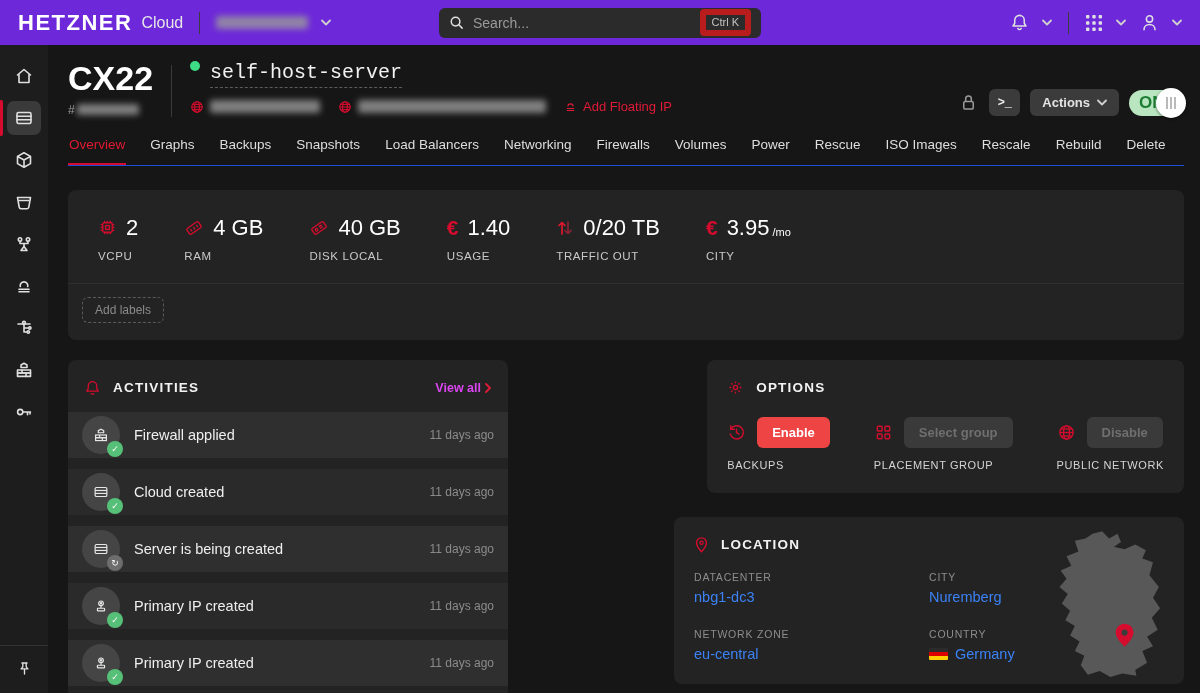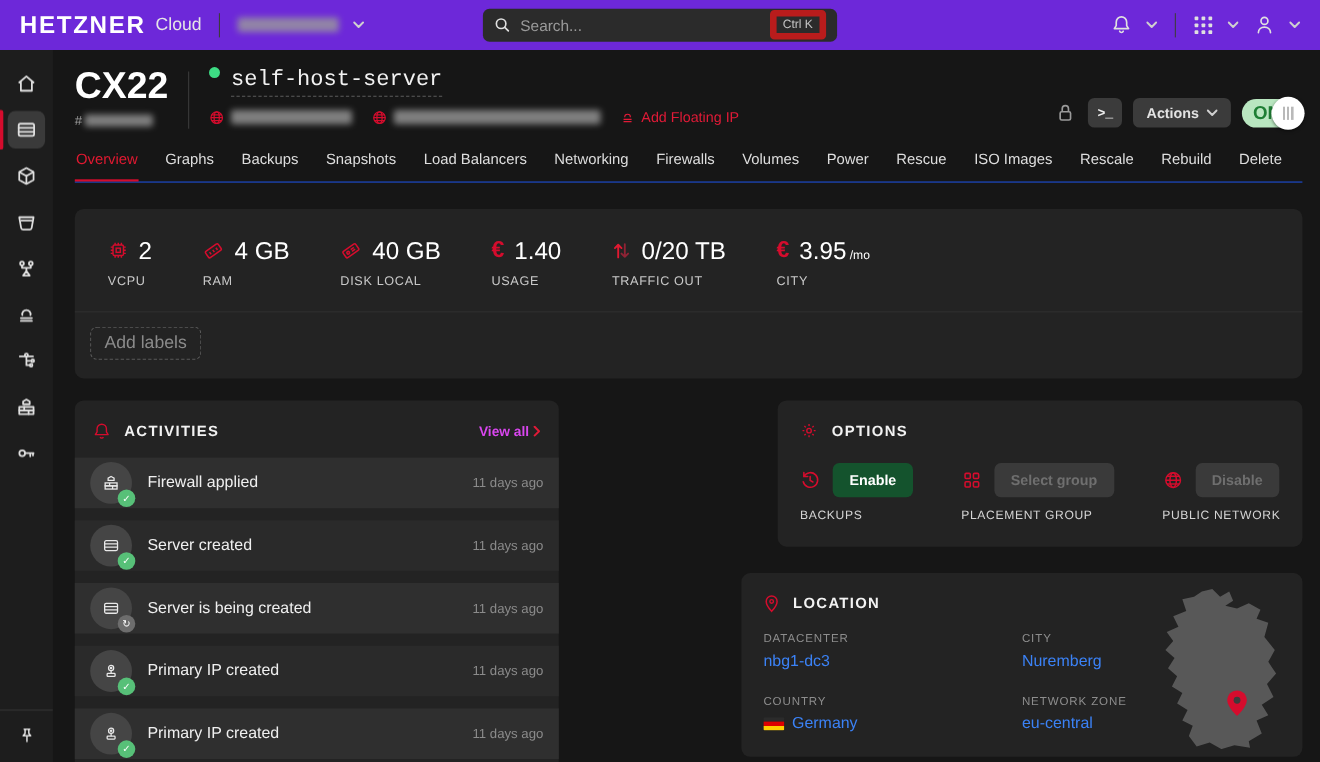--- a/index.html
+++ b/index.html
@@ -79,21 +79,21 @@
   .stats-panel { margin-top:24px; }
   .stats-row { display:flex; align-items:center; gap:46px; padding:25px 30px 21px; }
   .stat { display:flex; flex-direction:column; }
   .stat-top { display:flex; align-items:center; gap:9px; }
   .stat-value { font-size:22px; color:#fff; }
   .stat-suffix { font-size:11px; color:#fff; align-self:flex-end; padding-bottom:3px; }
   .stat-label { margin-top:9px; font-size:11.5px; letter-spacing:.6px; color:#c9c9c9; }
   .euro-glyph { color:#d50c2d; font-size:21px; font-weight:700; }
   .labels-bar { border-top:1px solid #2f2f2f; padding:13px 14px 17px; }
   .add-labels { background:transparent; border:1px dashed #5a5a5a; border-radius:6px; color:#8b8b8b;
-    font-size:16px; padding:5px 12px; cursor:pointer; }
+    font-size:12px; padding:5px 12px; cursor:pointer; }
 
   .content { display:flex; gap:16px; margin-top:20px; align-items:flex-start; }
 
   .panel-head { display:flex; align-items:center; gap:12px; padding:19px 16px 15px; }
   .panel-title { font-size:13.5px; font-weight:700; letter-spacing:1.2px; color:#f2f2f2; }
 
   
   .activities { width:440px; flex:0 0 auto; padding-bottom:6px; }
   .view-all { margin-left:auto; color:#d946ef; font-size:12.5px; font-weight:700; cursor:pointer;
     display:flex; align-items:center; gap:3px; }
@@ -108,21 +108,21 @@
   .act-text { margin-left:14px; font-size:14.5px; color:#efefef; }
   .act-time { margin-left:auto; font-size:12px; color:#8b8b8b; }
 
   .right-col { flex:1; display:flex; flex-direction:column; gap:24px;align-items:flex-end; }
 
   
   .opt-row { display:flex; gap:44px; padding:6px 20px 22px; }
   .opt { display:flex; flex-direction:column; }
   .opt-top { display:flex; align-items:center; gap:11px; }
   .opt-btn { border:none; border-radius:6px; font-size:13px; font-weight:700; padding:8px 15px; cursor:pointer; }
-  .opt-btn.primary { background:#14532d; color:#fff; }
+  .opt-btn.primary { background:#ef4444; color:#fff; }
   .opt-btn.disabled { background:#3a3a3a; color:#6f6f6f; cursor:default; }
   .opt-label { margin-top:11px; font-size:11px; letter-spacing:.6px; color:#d4d4d4; }
 
   
   .location { position:relative; min-height:167px; }
   .loc-grid { display:grid; grid-template-columns:235px 235px; row-gap:23px; padding:2px 20px 22px; }
   .fld-label { font-size:10.5px; letter-spacing:.8px; color:#8d8d8d; }
   .fld-value { margin-top:6px; font-size:14.5px; color:#3b82f6; display:flex; align-items:center; gap:7px; }
   .flag { width:19px; height:12px; display:inline-block; border-radius:1px; overflow:hidden; flex:0 0 auto; }
   .flag div { height:4px; }
@@ -480,21 +480,21 @@
         <span class="avatar">
           <svg width="18" height="18" viewBox="0 0 20 20">
               <g fill="none" stroke="#e8e8e8" stroke-width="1.3">
                 <rect x="3.5" y="5" width="13" height="10" rx="1.5"></rect>
                 <line x1="3.5" y1="8.3" x2="16.5" y2="8.3"></line>
                 <line x1="3.5" y1="11.6" x2="16.5" y2="11.6"></line>
               </g>
             </svg>
           <span class="badge check">✓</span>
         </span>
-        <span class="act-text">Server created</span>
+        <span class="act-text">Cloud created</span>
         <span class="act-time">11 days ago</span>
       </div>
       <div class="act-row">
         <span class="avatar">
           <svg width="18" height="18" viewBox="0 0 20 20">
               <g fill="none" stroke="#e8e8e8" stroke-width="1.3">
                 <rect x="3.5" y="5" width="13" height="10" rx="1.5"></rect>
                 <line x1="3.5" y1="8.3" x2="16.5" y2="8.3"></line>
                 <line x1="3.5" y1="11.6" x2="16.5" y2="11.6"></line>
               </g>
@@ -605,34 +605,34 @@
         <div class="loc-grid">
           <div>
             <div class="fld-label">DATACENTER</div>
             <div class="fld-value">nbg1-dc3</div>
           </div>
           <div>
             <div class="fld-label">CITY</div>
             <div class="fld-value">Nuremberg</div>
           </div>
           <div>
+            <div class="fld-label">NETWORK ZONE</div>
+            <div class="fld-value">eu-central</div>
+          </div>
+          <div>
             <div class="fld-label">COUNTRY</div>
             <div class="fld-value">
               <span class="flag">
                 <div style="background:#2b2b2b"></div>
                   <div style="background:#dd0000"></div>
                   <div style="background:#ffce00"></div>
               </span>
               <span>Germany</span>
             </div>
           </div>
-          <div>
-            <div class="fld-label">NETWORK ZONE</div>
-            <div class="fld-value">eu-central</div>
-          </div>
         </div>
         <div class="map-wrap">
           <svg width="128" height="148" viewBox="0 0 100 125">
             <path fill="#585858" d="M37,4 L45,2 L51,8 L58,4 L61,11 L55,15 L64,17 L73,13 L82,18 L79,25 L88,28 L85,39 L93,49 L88,58 L94,67 L87,75 L92,85 L83,91 L88,99 L79,103 L83,113 L73,119 L74,124 L62,122 L52,125 L43,120 L33,123 L27,115 L30,107 L22,103 L26,95 L18,90 L22,82 L14,77 L18,69 L11,63 L16,55 L9,49 L15,42 L10,35 L19,31 L15,23 L25,19 L22,10 L31,8 Z"></path>
             <g>
               <path fill="#d50c2d" d="M64,80 c-4.2,0 -7.5,3.3 -7.5,7.5 c0,5.3 7.5,12 7.5,12 c0,0 7.5,-6.7 7.5,-12 c0,-4.2 -3.3,-7.5 -7.5,-7.5 z"></path>
               <circle fill="#3c3c3c" cx="64" cy="87.5" r="2.6"></circle>
             </g>
           </svg>
         </div>

